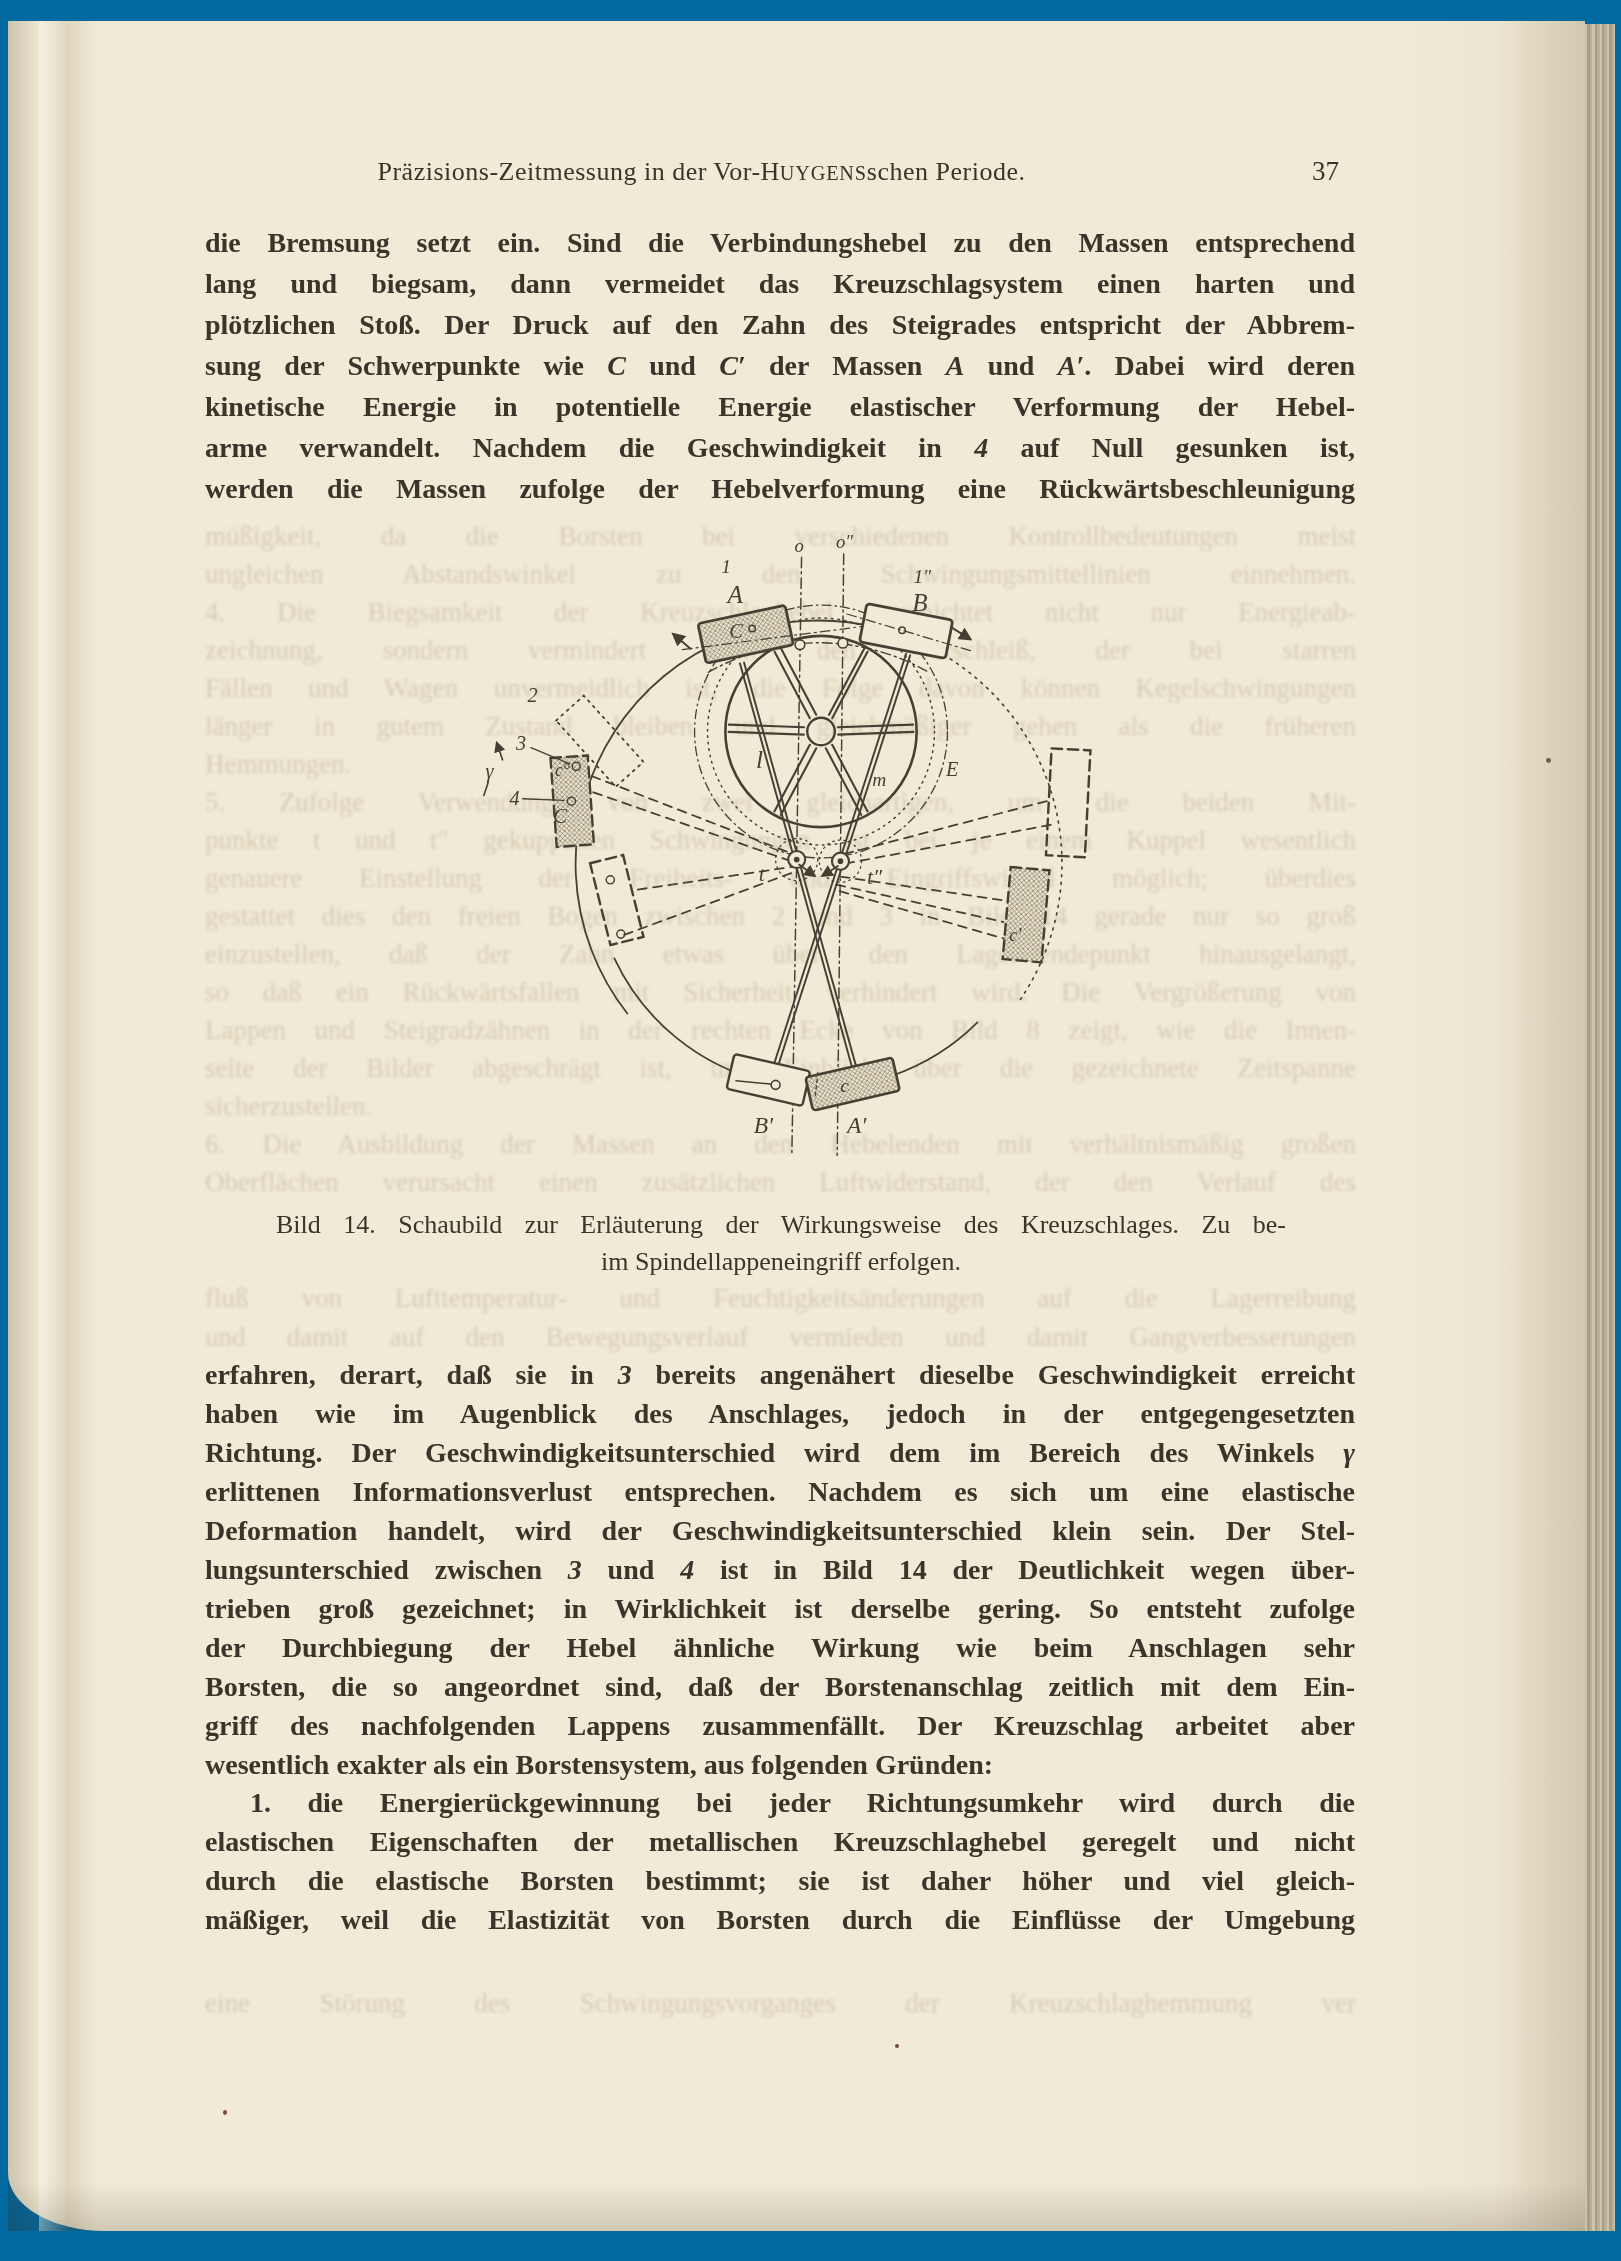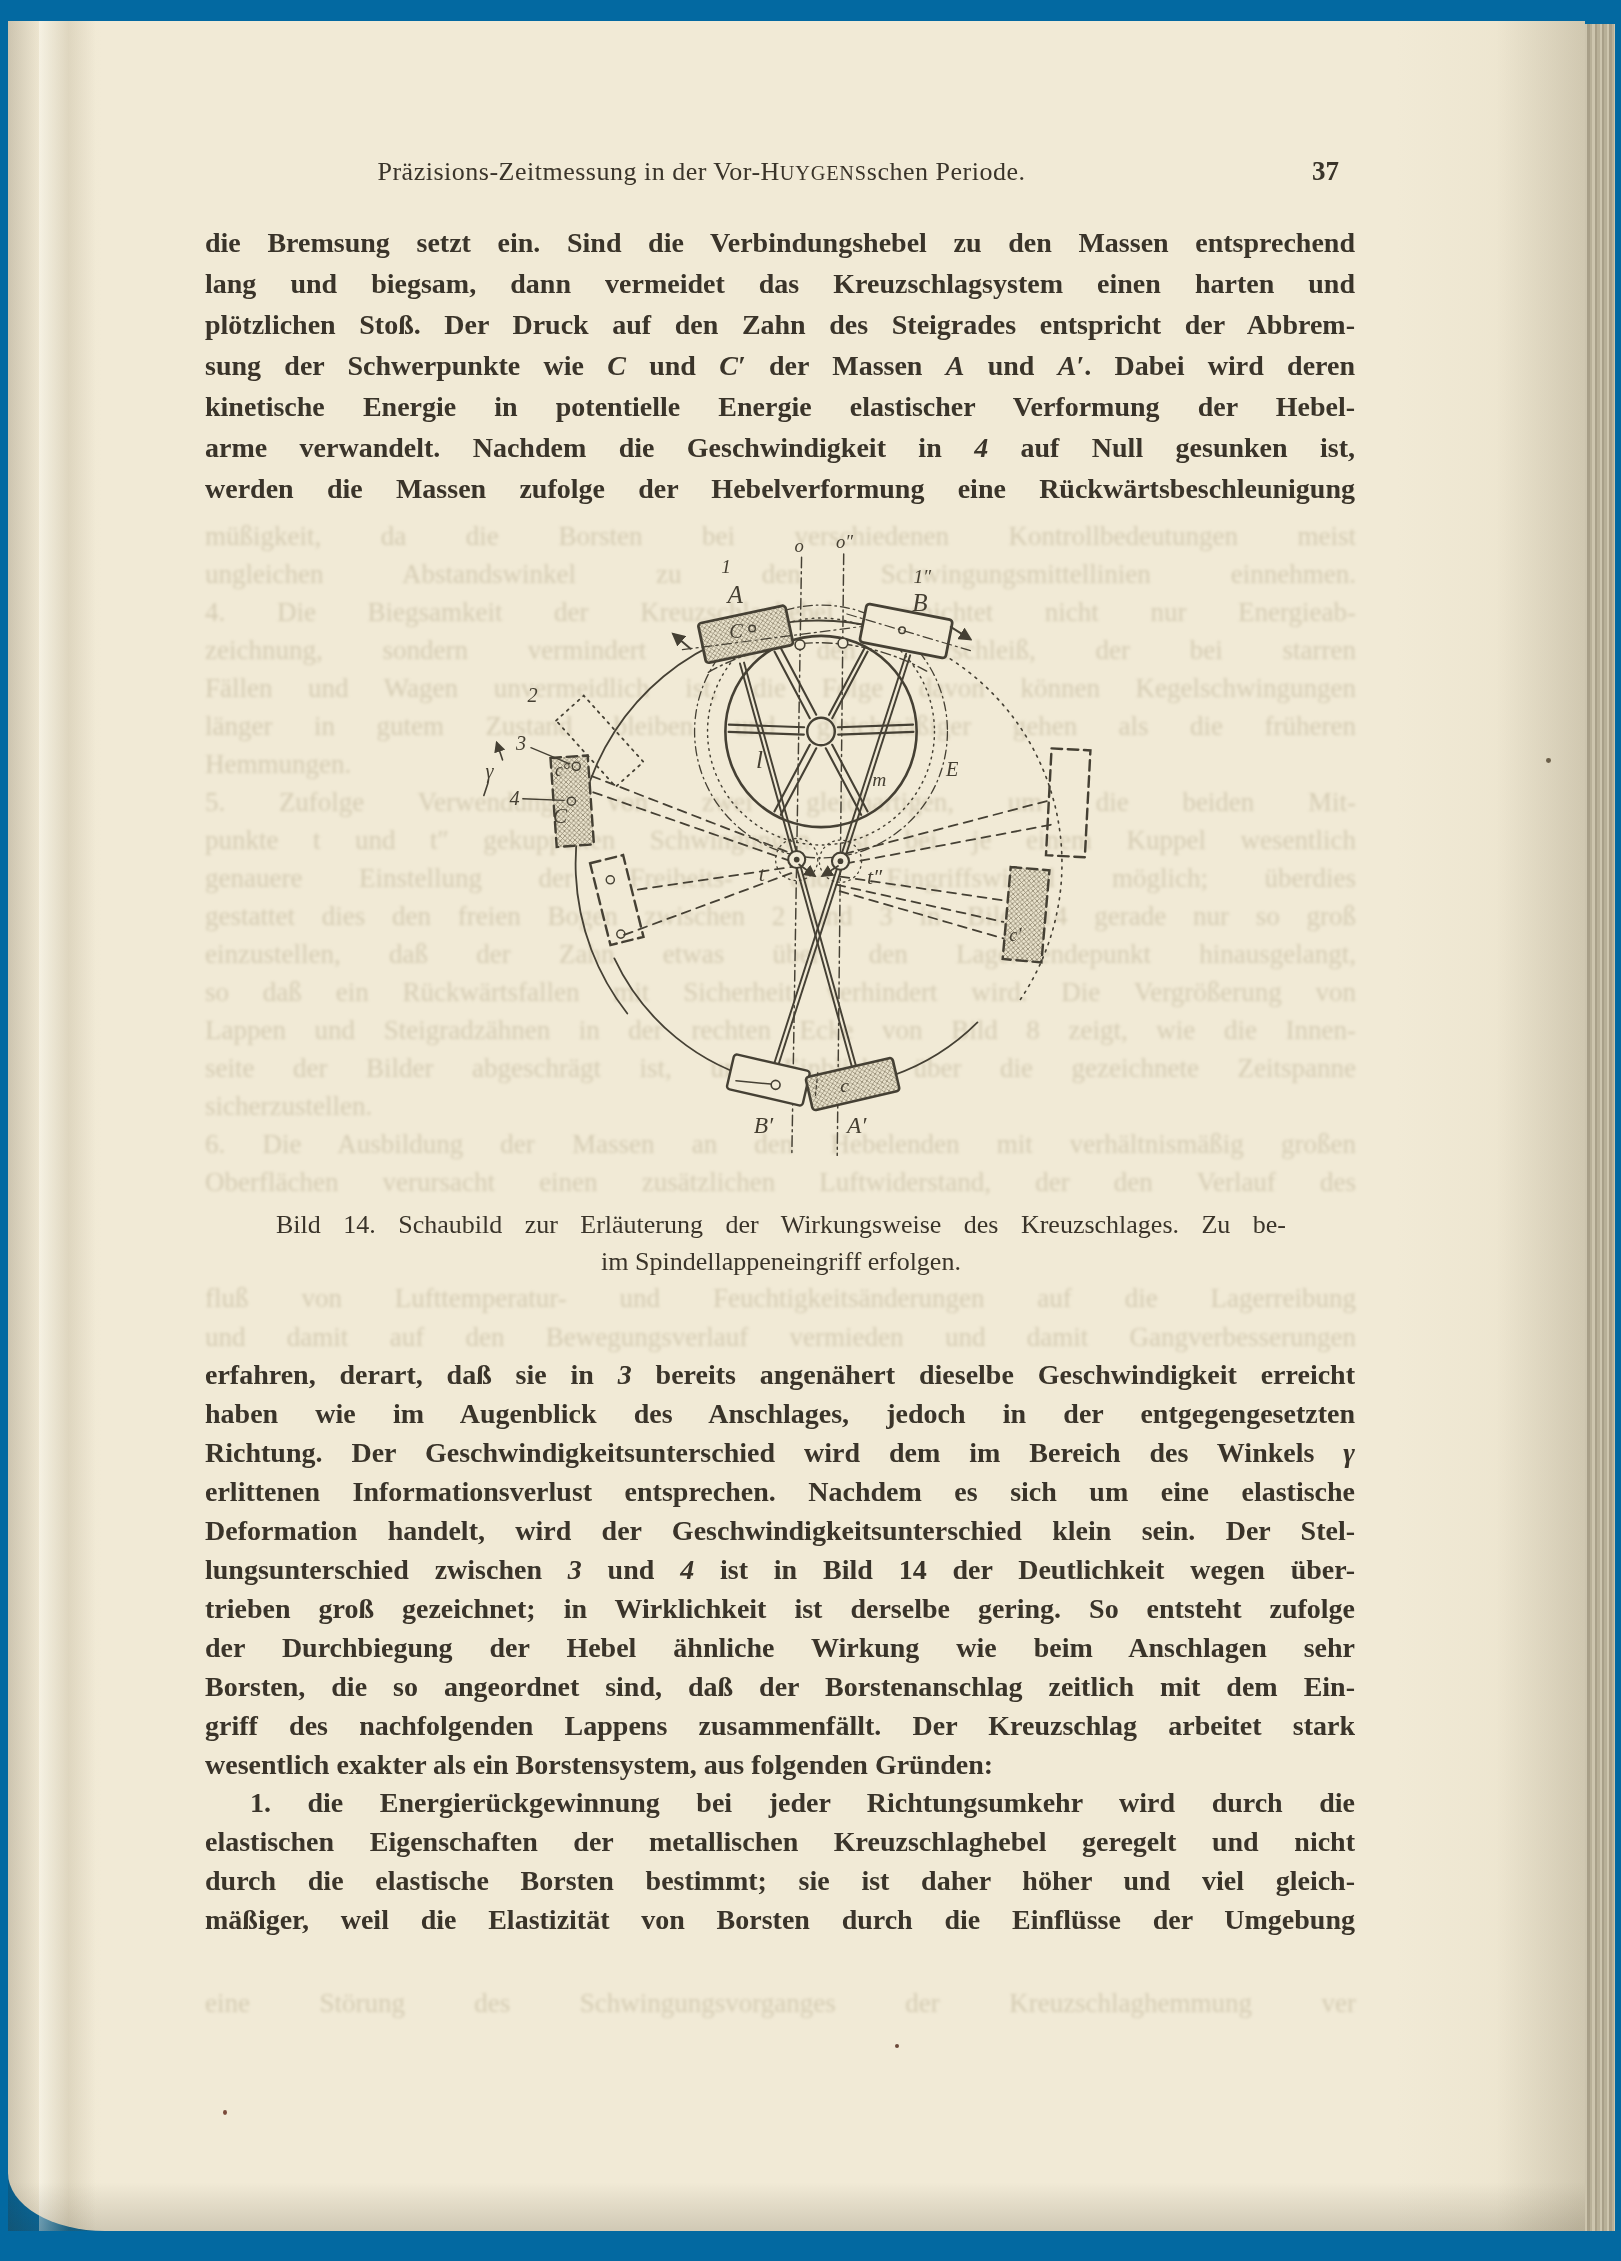--- a/index.html
+++ b/index.html
@@ -15,21 +15,21 @@
         background:linear-gradient(90deg,rgba(40,30,15,.16),rgba(40,30,15,0));}
   .right-shade{position:absolute;right:0;top:0;width:89px;height:100%;
         background:linear-gradient(270deg,rgba(90,80,55,.18),rgba(90,80,55,0));}
   .bottom-shade{position:absolute;left:0;bottom:0;width:100%;height:49px;
         background:linear-gradient(0deg,rgba(60,50,30,.18),rgba(60,50,30,0));}
   .edge-stack{position:absolute;left:1585px;top:24px;width:30px;height:2207px;
         background:repeating-linear-gradient(90deg,#cdc5ae 0 2.4px,#a89f88 2.4px 4.9px,#b8b098 4.9px 7.3px);}
   .header-title{position:absolute;left:199px;top:136px;width:989px;text-align:center;
         font-size:26px;letter-spacing:0.5px;color:#3a342a;z-index:3;}
   .sc{font-size:.78em;letter-spacing:0.8px;}
-  .pageno{position:absolute;left:1304px;top:135px;font-size:27px;font-weight:700;color:#3a342a;z-index:3;}
+  .pageno{position:absolute;left:1304px;top:135px;font-size:27px;font-weight:400;color:#3a342a;z-index:3;}
   .para{position:absolute;left:197px;width:1150px;color:#3a342a;font-size:28px;z-index:3;}
   .para .ln{text-align:justify;text-align-last:justify;overflow:hidden;white-space:nowrap;font-weight:bold;}
   .para .ln.short{text-align-last:left;}
   .p1{top:201px;line-height:41px;}
   .p2{top:1334px;line-height:39px;}
   .it1{top:1762px;line-height:39px;}
   .it1 .ln.first{padding-left:45px;}
   .cap{position:absolute;left:268px;top:1185px;width:1010px;font-size:26px;line-height:37px;
         color:#3a342a;z-index:3;}
   .cap .ln{text-align:justify;text-align-last:justify;white-space:nowrap;overflow:hidden;}
@@ -255,21 +255,21 @@
     <div class="para p2">
       <div class="ln">erfahren, derart, daß sie in <i>3</i> bereits angenähert dieselbe Geschwindigkeit erreicht</div>
       <div class="ln">haben wie im Augenblick des Anschlages, jedoch in der entgegengesetzten</div>
       <div class="ln">Richtung. Der Geschwindigkeitsunterschied wird dem im Bereich des Winkels <i>γ</i></div>
       <div class="ln">erlittenen Informationsverlust entsprechen. Nachdem es sich um eine elastische</div>
       <div class="ln">Deformation handelt, wird der Geschwindigkeitsunterschied klein sein. Der Stel-</div>
       <div class="ln">lungsunterschied zwischen <i>3</i> und <i>4</i> ist in Bild 14 der Deutlichkeit wegen über-</div>
       <div class="ln">trieben groß gezeichnet; in Wirklichkeit ist derselbe gering. So entsteht zufolge</div>
       <div class="ln">der Durchbiegung der Hebel ähnliche Wirkung wie beim Anschlagen sehr</div>
       <div class="ln">Borsten, die so angeordnet sind, daß der Borstenanschlag zeitlich mit dem Ein-</div>
-      <div class="ln">griff des nachfolgenden Lappens zusammenfällt. Der Kreuzschlag arbeitet stark</div>
+      <div class="ln">griff des nachfolgenden Lappens zusammenfällt. Der Kreuzschlag arbeitet aber</div>
       <div class="ln short">wesentlich exakter als ein Borstensystem, aus folgenden Gründen:</div>
     </div>
 
     <div class="para it1">
       <div class="ln first">1. die Energierückgewinnung bei jeder Richtungsumkehr wird durch die</div>
       <div class="ln">elastischen Eigenschaften der metallischen Kreuzschlaghebel geregelt und nicht</div>
       <div class="ln">durch die elastische Borsten bestimmt; sie ist daher höher und viel gleich-</div>
       <div class="ln">mäßiger, weil die Elastizität von Borsten durch die Einflüsse der Umgebung</div>
     </div>
 

